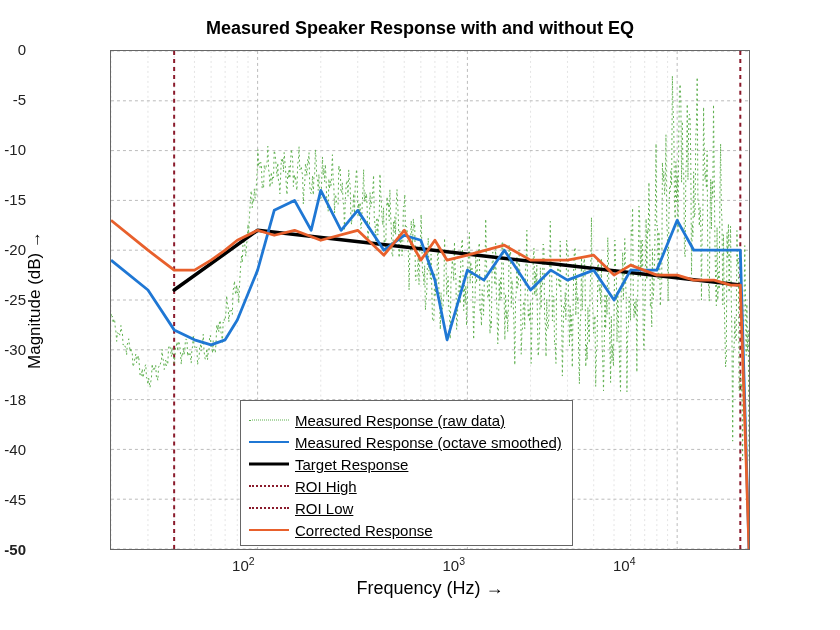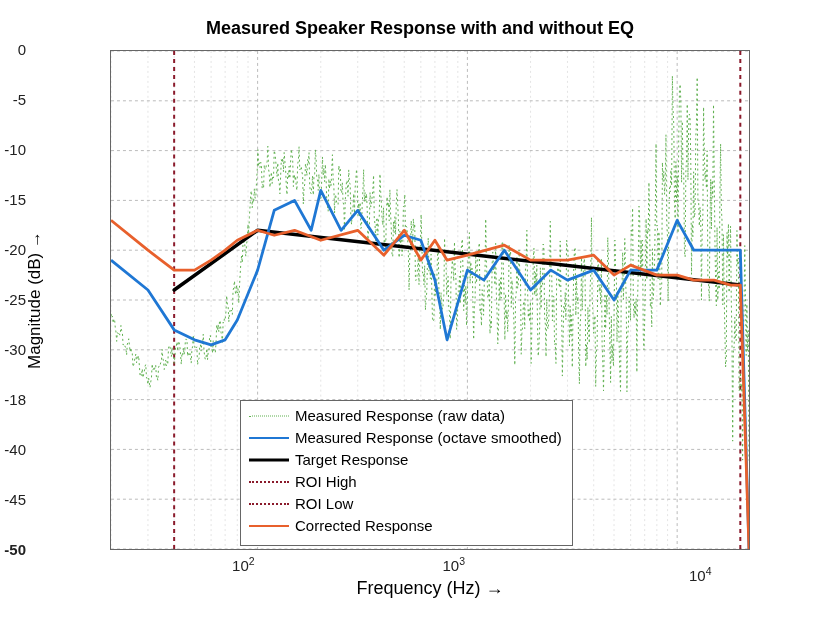--- a/index.html
+++ b/index.html
@@ -87,22 +87,23 @@
     position: absolute;
     left: 240px;
     top: 400px;
     background: #fff;
     border: 1px solid #666;
     padding: 6px 10px 6px 8px;
     font-size: 15px;
   }
   .legend-row {
     display: flex;
-    align-items: flex-start;
+    align-items: flex-end;
     height: 22px;
+    text-decoration: underline;
   }
   .legend-swatch {
     width: 40px;
     height: 18px;
     position: relative;
     margin-right: 6px;
     flex-shrink: 0;
   }
   .swatch-line {
     position: absolute;
@@ -179,21 +180,21 @@
       <div class="tick-label ytick" style="top: 191px;">-15</div>
       <div class="tick-label ytick" style="top: 241px;">-20</div>
       <div class="tick-label ytick" style="top: 291px;">-25</div>
       <div class="tick-label ytick" style="top: 341px;">-30</div>
       <div class="tick-label ytick" style="top: 391px;">-18</div>
       <div class="tick-label ytick" style="top: 441px;">-40</div>
       <div class="tick-label ytick" style="top: 491px;">-45</div>
       <div class="tick-label ytick" style="top: 541px; font-weight: bold;">-50</div>
       <div class="tick-label xtick" style="left: 257.084px;">10<sup>2</sup></div>
       <div class="tick-label xtick" style="left: 467.514px;">10<sup>3</sup></div>
-      <div class="tick-label xtick" style="left: 714px; margin-top: 10px;">10<sup>4</sup></div>
+      <div class="tick-label xtick" style="left: 638px;">10<sup>4</sup></div>
     </div>
 
   <div class="legend" id="legend">
       <div class="legend-row">
         <div class="legend-swatch">
           <div class="swatch-line" style="border-top: 1px dotted rgb(95, 176, 79);"></div>
         </div>
         <span>Measured Response (raw data)</span>
       </div>
       <div class="legend-row">

